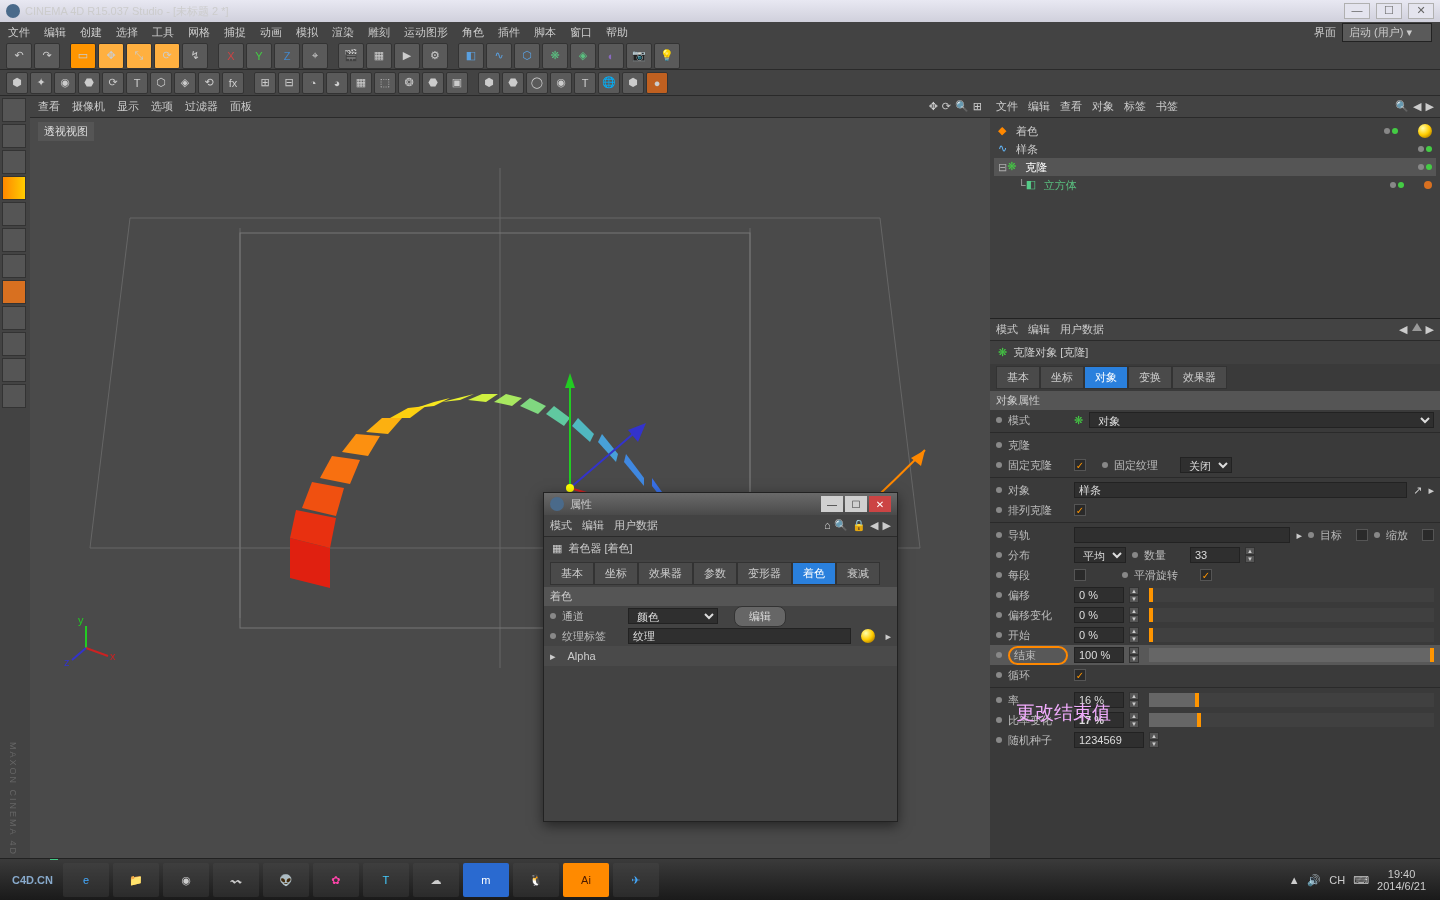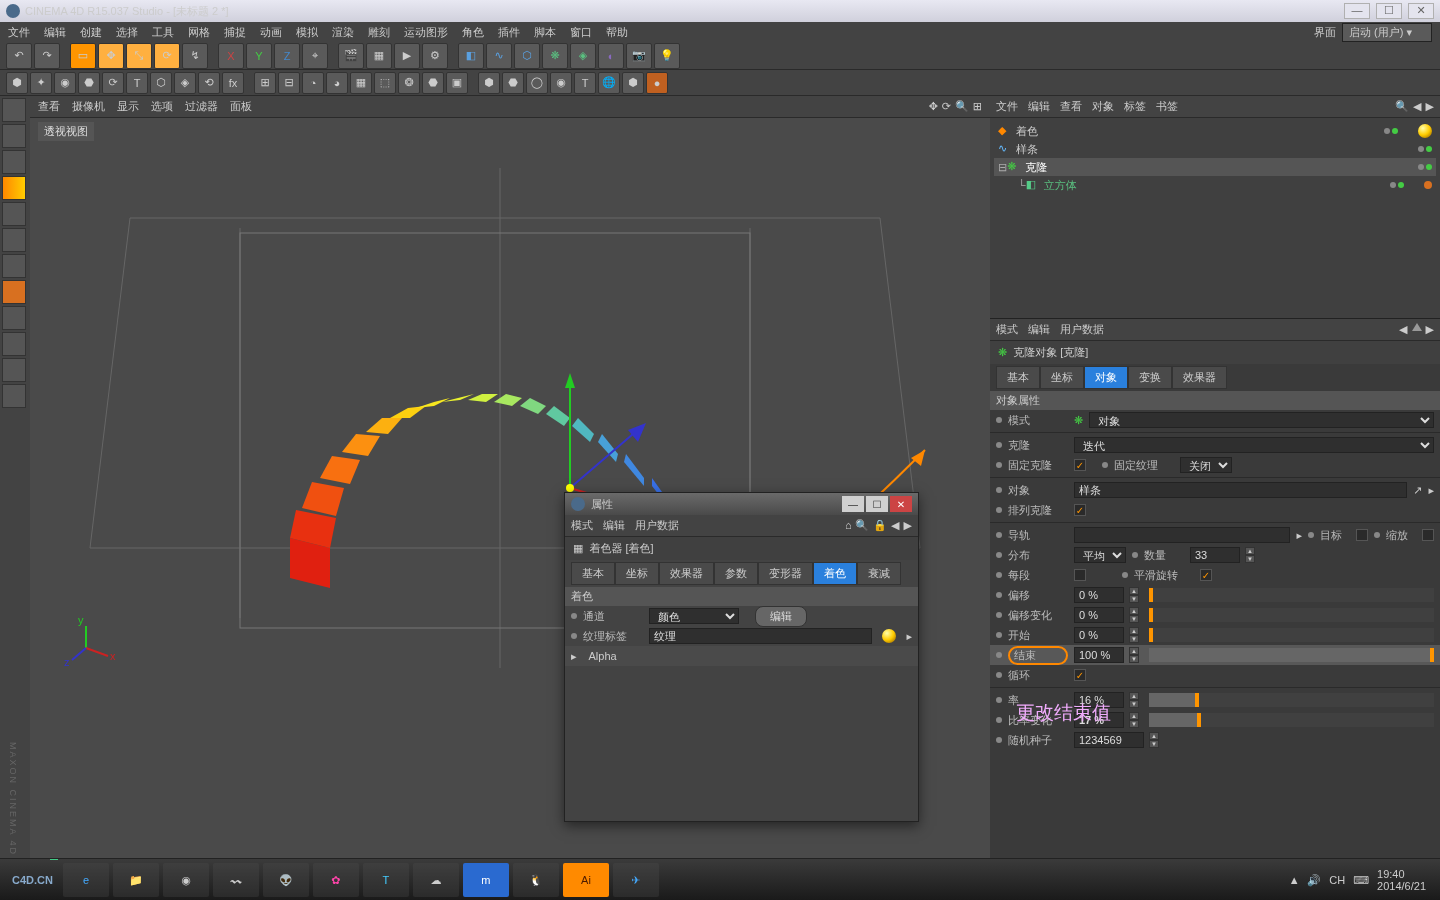--- a/index.html
+++ b/index.html
@@ -51,33 +51,33 @@
 .proprow.highlight{background:#585858}
 .proprow.highlight label{border:2px solid #ff8800;border-radius:10px;padding:0 4px}
 .ck{width:12px;height:12px;background:#2a2a2a;border:1px solid #555;display:inline-flex;align-items:center;justify-content:center}
 .ck.on::after{content:"✓";color:#ff9500;font-size:10px}
 .timeline{height:44px;background:#434343;border-top:1px solid #222}
 .ruler{height:18px;background:#3a3a3a;position:relative;display:flex;align-items:flex-end}
 .ruler .tick{position:absolute;bottom:0;font-size:9px;color:#aaa}
 .tcontrols{height:26px;display:flex;align-items:center;padding:0 6px;gap:4px}
 .tcontrols input{background:#2f2f2f;border:1px solid #222;color:#ddd;width:50px;padding:1px 4px}
 .tcontrols .pbtn{width:22px;height:20px;background:#555;border:1px solid #333;display:flex;align-items:center;justify-content:center}
-.floatwin{position:absolute;left:564px;top:492px;width:355px;height:330px;background:#434343;border:1px solid #222;box-shadow:0 4px 12px rgba(0,0,0,.5);z-index:100}
+.floatwin{position:absolute;left:543px;top:492px;width:355px;height:330px;background:#434343;border:1px solid #222;box-shadow:0 4px 12px rgba(0,0,0,.5);z-index:100}
 .floatwin .fwt{height:22px;background:linear-gradient(#6a6a6a,#4a4a4a);display:flex;align-items:center;padding:0 6px}
 .floatwin .fwt .fwbtns{margin-left:auto;display:flex;gap:2px}
 .floatwin .fwt .fwb{width:22px;height:16px;display:flex;align-items:center;justify-content:center;font-size:10px}
 .floatwin .fwt .fwb.min{background:#d0d0d0;color:#333}
 .floatwin .fwt .fwb.max{background:#d0d0d0;color:#333}
 .floatwin .fwt .fwb.close{background:#c44;color:#fff}
 .arrow{position:absolute;z-index:90;pointer-events:none}
 .anntext{position:absolute;color:#f0abfc;font-size:19px;z-index:101}
 .taskbar{position:absolute;bottom:0;left:0;right:0;height:40px;background:linear-gradient(#3a3a3a,#1a1a1a);display:flex;align-items:center;padding:0 6px;gap:4px}
 .taskbar .tb{width:46px;height:34px;background:rgba(80,80,80,.3);border-radius:2px;display:flex;align-items:center;justify-content:center}
 .taskbar .tray{margin-left:auto;display:flex;align-items:center;gap:8px;color:#ddd;padding-right:8px}
-.taskbar .clock{text-align:left;font-size:10px;line-height:12px}
+.taskbar .clock{text-align:center;font-size:10px;line-height:12px}
 .watermark{position:absolute;left:8px;bottom:44px;color:#666;font-size:9px;writing-mode:vertical-lr;letter-spacing:2px}
 svg{overflow:visible}
 </style>
 </head>
 <body>
 
 <div class="titlebar">
   <div class="icon"></div>
   <span>CINEMA 4D R15.037 Studio</span>
   <span>&nbsp;-&nbsp;</span>
@@ -347,21 +347,20 @@
       <div class="proprow">
           <span class="bul"></span>
           <label>模式</label>
         <span style="color:#4c4">❋</span>
           <select style="flex:1"><option>对象</option></select>
         </div>
       <div style="height:1px;background:#2a2a2a;margin:2px 0"></div>
       <div class="proprow">
           <span class="bul"></span>
           <label>克隆</label>
-        <select style="flex:1"><option>迭代</option></select>
         </div>
       <div class="proprow">
           <span class="bul"></span>
           <label>固定克隆</label>
           <span class="ck on"></span>
         <span class="bul" style="margin-left:10px"></span>
           <label>固定纹理</label>
           <select><option>关闭</option></select>
         </div>
       <div style="height:1px;background:#2a2a2a;margin:2px 0"></div>

